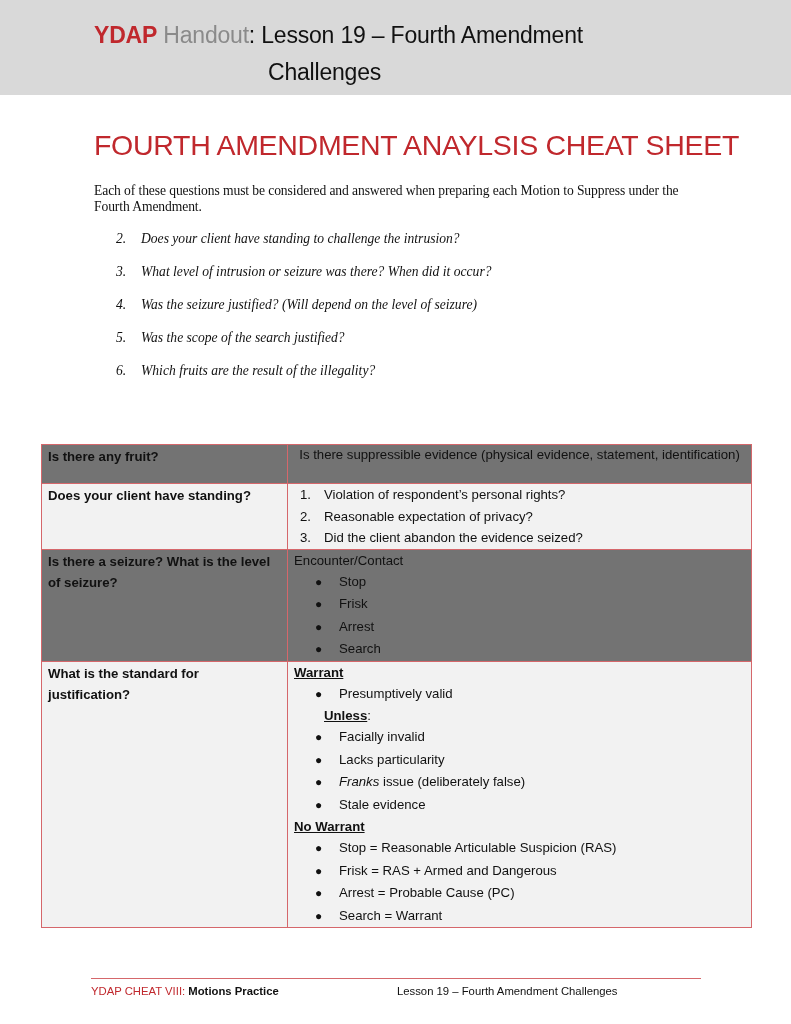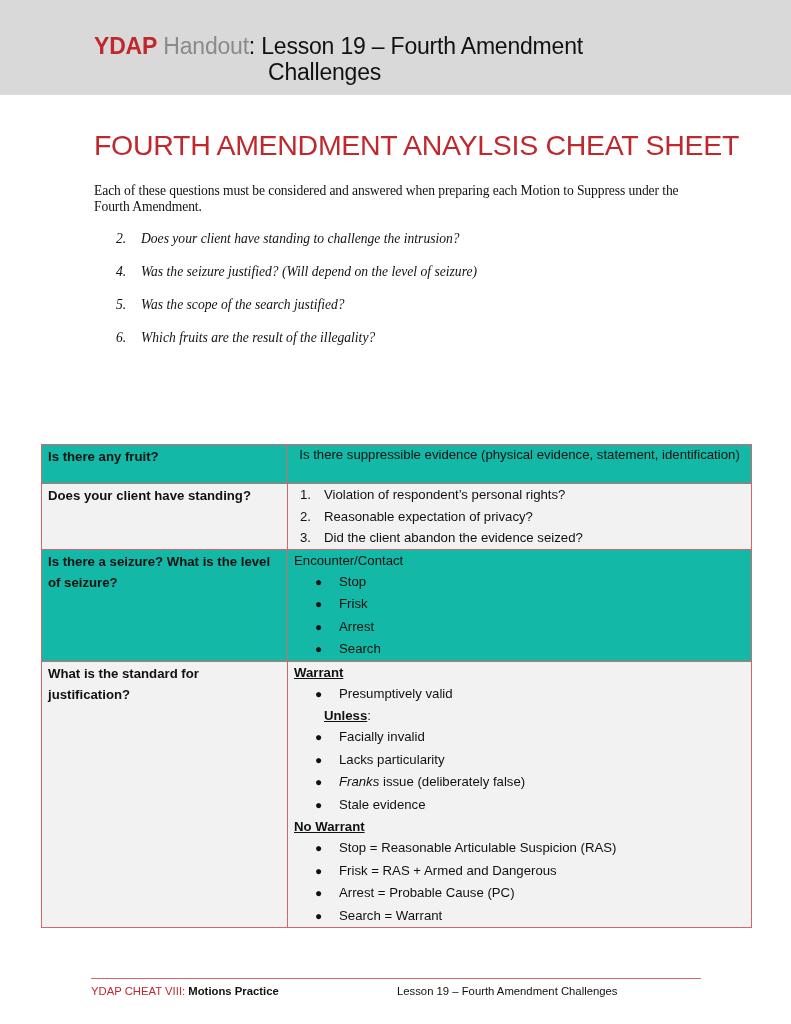--- a/index.html
+++ b/index.html
@@ -16,21 +16,21 @@
       color: #111;
     }
     .header-band {
       position: absolute;
       left: 0; top: 0;
       width: 791px; height: 95px;
       background: #d9d9d9;
     }
     .header-line1 {
       position: absolute;
-      left: 94px; top: 32px;
+      left: 94px; top: 21px;
       font-family: "Liberation Sans", sans-serif;
       font-size: 23px;
       line-height: 28px;
       color: #111;
       white-space: nowrap;
       letter-spacing: -0.2px;
     }
     .header-line2 {
       position: absolute;
       left: 268px; top: 58px;
@@ -96,21 +96,21 @@
       vertical-align: top;
       padding: 0 6px;
     }
     table.cheat td.q {
       width: 233px;
       font-weight: bold;
       line-height: 21px;
       padding-top: 1px;
     }
     tr.shaded td { background: #f2f2f2; }
-    tr.plain td { background: #14b8a6; }
+    tr.plain td { background: #737373; }
 
     .ans-text { display: block; }
     .num-list, .bul-list {
       margin: 0; padding: 0; list-style: none;
     }
     .num-list li {
       position: relative;
       padding-left: 30px;
       line-height: 21.5px;
     }
@@ -177,20 +177,21 @@
   <div class="header-line1"><span class="brand">YDAP</span><span class="handout"> Handout</span><span>: Lesson 19 – Fourth Amendment</span></div>
   <div class="header-line2">Challenges</div>
 </div>
 
 <div class="main-title">FOURTH AMENDMENT ANAYLSIS CHEAT SHEET</div>
 
 <div class="intro">Each of these questions must be considered and answered when preparing each Motion to Suppress under the Fourth Amendment.</div>
 
 <ol class="questions">
   <li><span class="qnum">2.</span><span>Does your client have standing to challenge the intrusion?</span></li>
+  <li><span class="qnum">3.</span><span>What level of intrusion or seizure was there? When did it occur?</span></li>
   <li><span class="qnum">4.</span><span>Was the seizure justified? (Will depend on the level of seizure)</span></li>
   <li><span class="qnum">5.</span><span>Was the scope of the search justified?</span></li>
   <li><span class="qnum">6.</span><span>Which fruits are the result of the illegality?</span></li>
 </ol>
 
 <table class="cheat">
   <tbody>
     <tr class="plain">
       <td class="q">Is there any fruit?</td>
       <td style="height:38px;">

